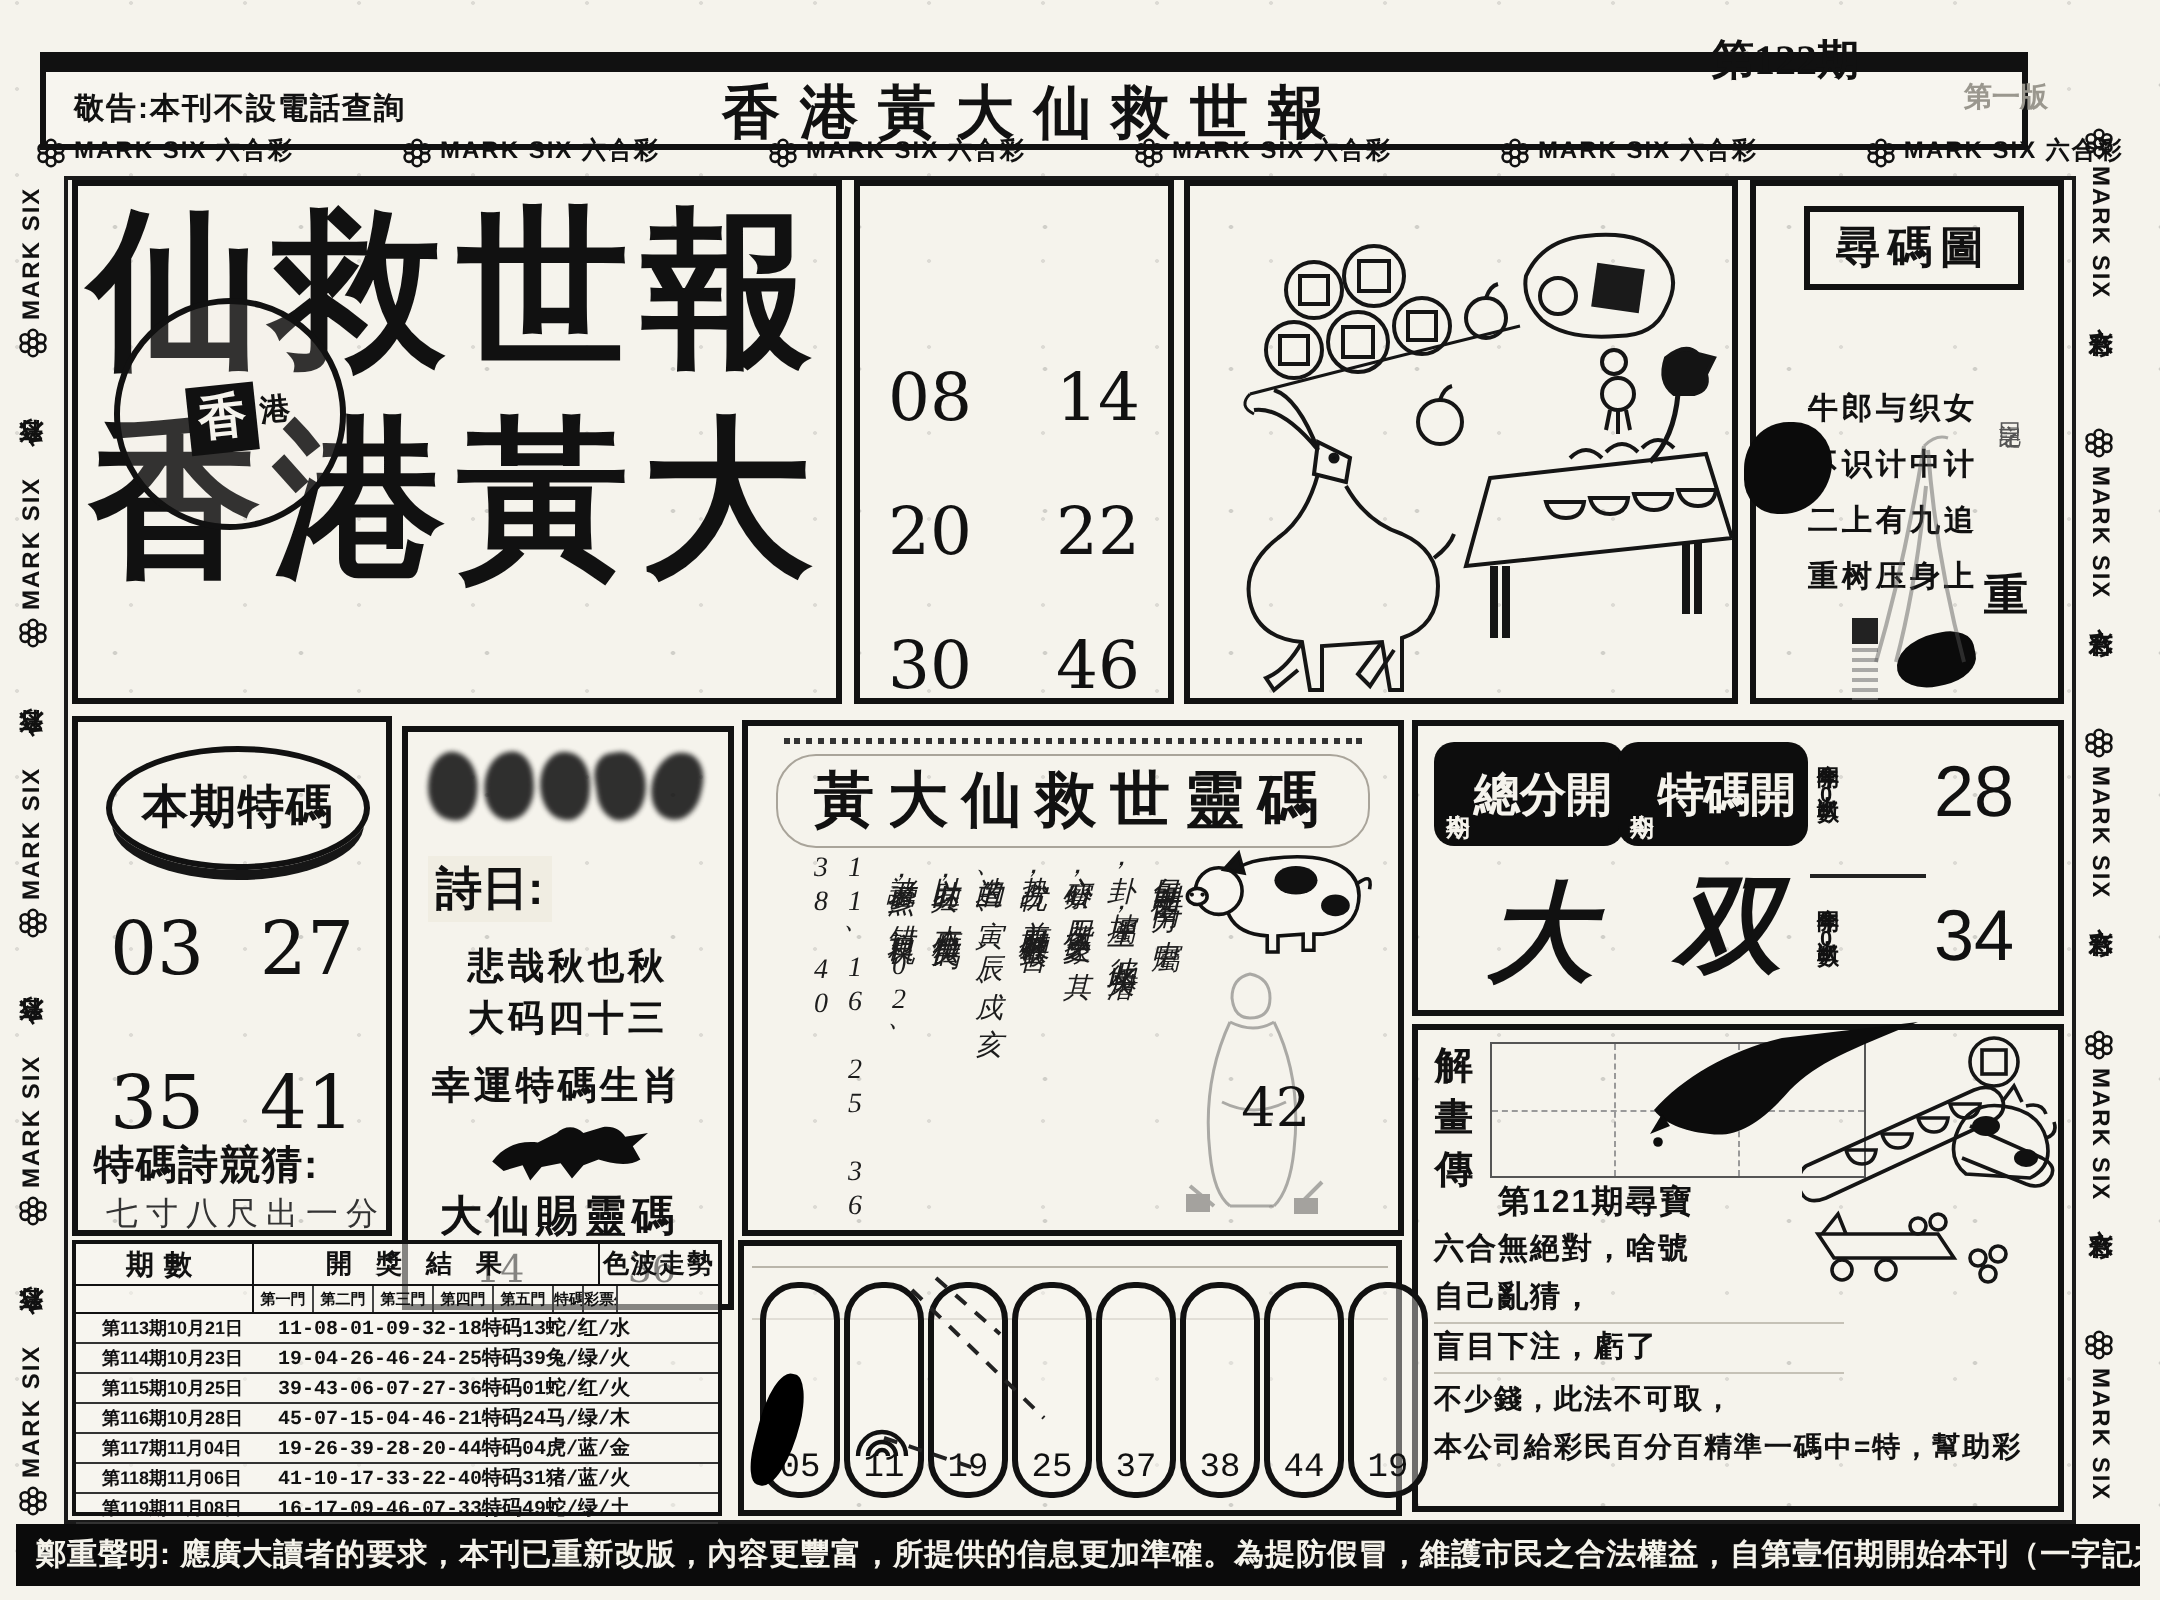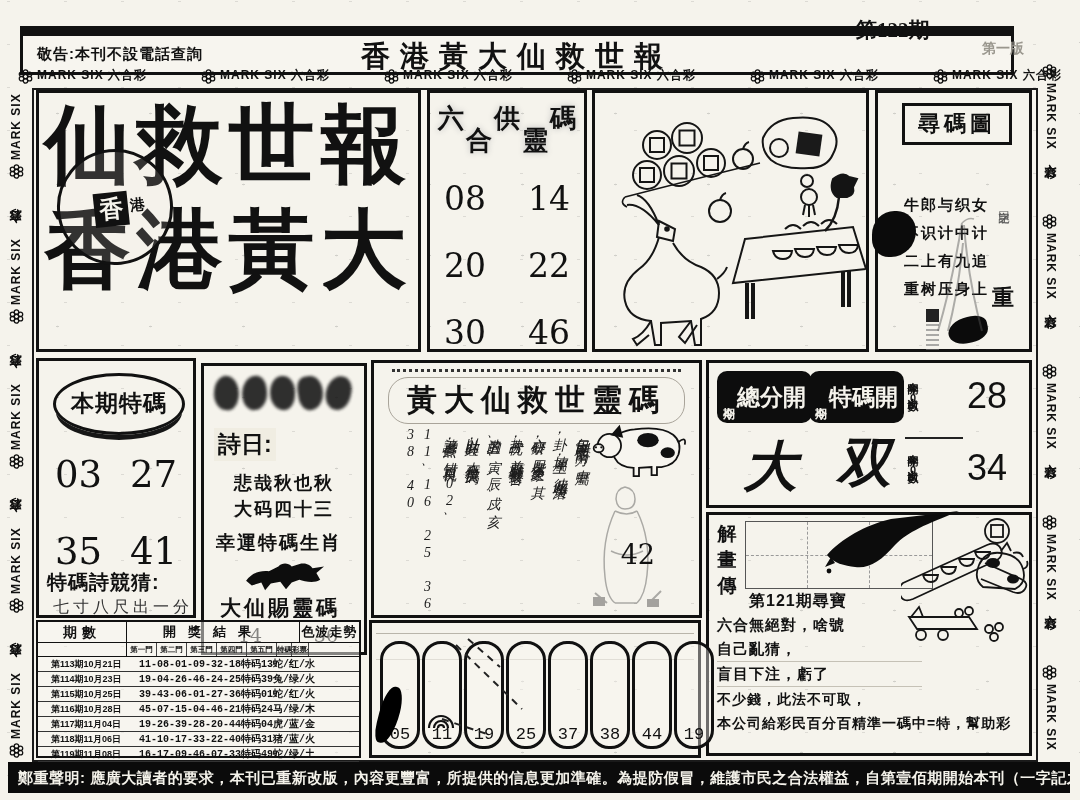--- a/index.html
+++ b/index.html
@@ -442,21 +442,20 @@
   <div class="panel masthead">
     <div class="mh-row">仙救世報</div>
     <div class="mh-row">香港黃大</div>
     <div class="seal">
       <div class="seal-sq">香</div>
       <div class="seal-ch">港</div>
     </div>
   </div>
 
   <div class="panel gongling">
-    <div class="gl-title"><span class="gl-ch hi">六</span><span class="gl-ch lo">合</span><span class="gl-ch hi">供</span><span class="gl-ch lo">靈</span><span class="gl-ch hi">碼</span></div>
     <div class="gl-rows">
         <div class="gl-row">
           <span>08</span>
           <span>14</span>
         </div>
         <div class="gl-row">
           <span>20</span>
           <span>22</span>
         </div>
         <div class="gl-row">
@@ -744,21 +743,21 @@
           <div class="rt-row">
      <div class="rt-p">第113期10月21日</div>
      <div class="rt-r">11-08-01-09-32-18特码13蛇/红/水</div>
    </div>
           <div class="rt-row">
      <div class="rt-p">第114期10月23日</div>
      <div class="rt-r">19-04-26-46-24-25特码39兔/绿/火</div>
    </div>
           <div class="rt-row">
      <div class="rt-p">第115期10月25日</div>
-     <div class="rt-r">39-43-06-01-27-36特码01蛇/红/火</div>
+     <div class="rt-r">39-43-06-07-27-36特码01蛇/红/火</div>
    </div>
           <div class="rt-row">
      <div class="rt-p">第116期10月28日</div>
      <div class="rt-r">45-07-15-04-46-21特码24马/绿/木</div>
    </div>
           <div class="rt-row">
      <div class="rt-p">第117期11月04日</div>
      <div class="rt-r">19-26-39-28-20-44特码04虎/蓝/金</div>
    </div>
           <div class="rt-row">

